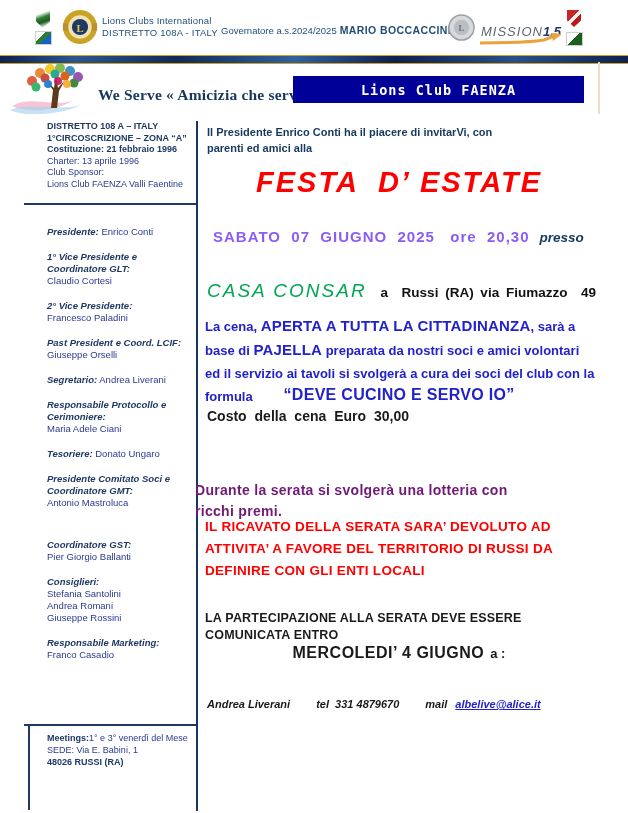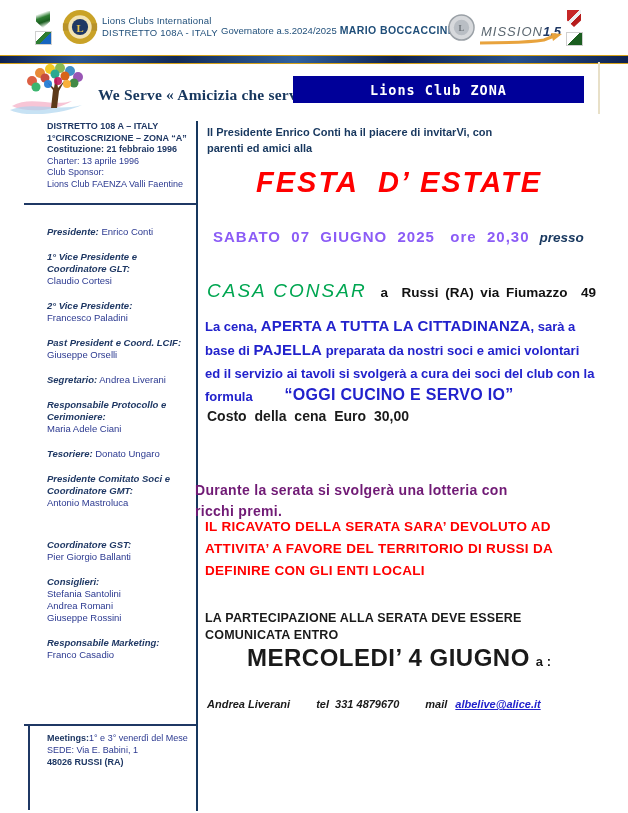--- a/index.html
+++ b/index.html
@@ -115,21 +115,21 @@
   }
   .proceeds {
     position:absolute; left:205px; top:516px; color:#FF0000; font-weight:bold;
     font-size:13.5px; line-height:22px; white-space:pre-line; letter-spacing:.3px;
   }
   .rsvp {
     position:absolute; left:205px; top:610px; color:#1a1a1a; font-weight:bold;
     font-size:12.5px; line-height:17px; white-space:pre-line; letter-spacing:.2px;
   }
   .deadline { position:absolute; left:205px; top:644px; width:388px; text-align:center; color:#1a1a1a; font-weight:bold; white-space:pre; }
-  .deadline .dbig { font-size:24px; letter-spacing:.5px; }
+  .deadline .dbig { font-size:16px; letter-spacing:.5px; }
   .deadline .dsmall { font-size:13px; margin-left:6px; }
   .contact { position:absolute; left:207px; top:698px; font-size:11px; font-weight:bold; font-style:italic; color:#1a1a1a; white-space:pre; }
   .contact .c-sp { margin-left:26px; }
   .contact .c-link { color:#2222CC; text-decoration:underline; cursor:pointer; margin-left:8px; }
 </style>
 </head>
 <body>
 
 <div class="page">
 
@@ -186,21 +186,21 @@
       <circle cx="35" cy="16" r="4.5" fill="#c0392b"></circle>
       <circle cx="45" cy="12" r="4.5" fill="#16a085"></circle>
       <circle cx="55" cy="14" r="4.5" fill="#d35400"></circle>
       <circle cx="64" cy="21" r="4.5" fill="#2e7d32"></circle>
       <circle cx="48" cy="19" r="4" fill="#c2185b"></circle>
       <circle cx="38" cy="22" r="4" fill="#1976d2"></circle>
       <circle cx="57" cy="22" r="4" fill="#f9a825"></circle>
     </g>
   </svg>
   <div class="motto">We Serve « Amicizia che serve»</div>
-  <div class="club-box">Lions Club ZONA</div>
+  <div class="club-box">Lions Club FAENZA</div>
   <div class="right-edge"></div>
 
   <div class="sb-info">
     <div class="b">DISTRETTO 108 A – ITALY</div>
     <div class="b">1°CIRCOSCRIZIONE – ZONA “A”</div>
     <div class="b">Costituzione: 21 febbraio 1996</div>
     <div class="r">Charter: 13 aprile 1996</div>
     <div class="r">Club Sponsor:</div>
     <div class="r">Lions Club FAENZA Valli Faentine</div>
   </div>
@@ -238,21 +238,21 @@
 parenti ed amici alla</div>
 
   <div class="title">FESTA  D’ ESTATE</div>
 
   <div class="dateline"><span class="date">SABATO  07  GIUGNO  2025   ore  20,30</span><span class="presso">presso</span></div>
 
   <div class="venue"><span class="vname">CASA CONSAR</span><span class="vaddr">a  Russi (RA) via Fiumazzo  49</span></div>
 
   <div class="dinner"><span>La cena, </span><span class="big">APERTA A TUTTA LA CITTADINANZA</span><span>, sarà a base di </span><span class="big">PAJELLA</span><span>  preparata da nostri soci  e amici volontari ed il servizio ai tavoli si svolgerà a cura dei  soci  del club con la formula</span></div>
 
-  <div class="formula">“OGGI CUCINO E SERVO IO”</div>
+  <div class="formula">“DEVE CUCINO E SERVO IO”</div>
 
   <div class="cost">Costo della cena  Euro  30,00</div>
 
   <div class="lottery">Durante la serata si svolgerà una lotteria con
 ricchi premi.</div>
 
   <div class="proceeds">IL RICAVATO DELLA SERATA SARA’ DEVOLUTO AD
 ATTIVITA’ A FAVORE DEL TERRITORIO DI RUSSI DA
 DEFINIRE CON GLI ENTI LOCALI</div>
 

